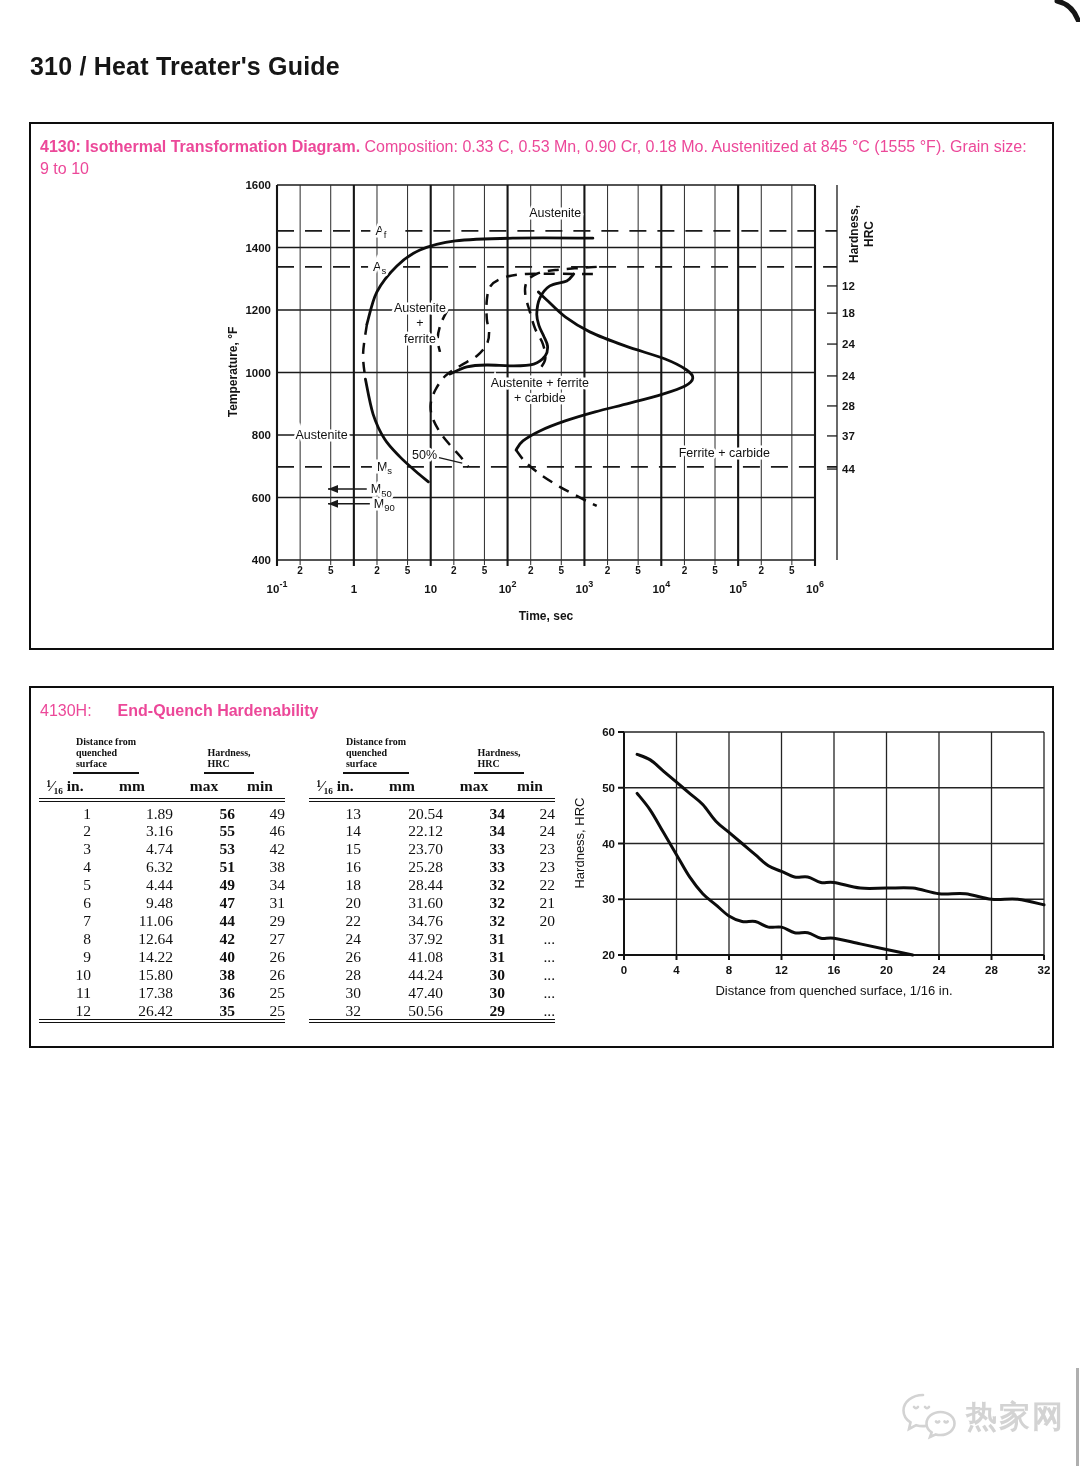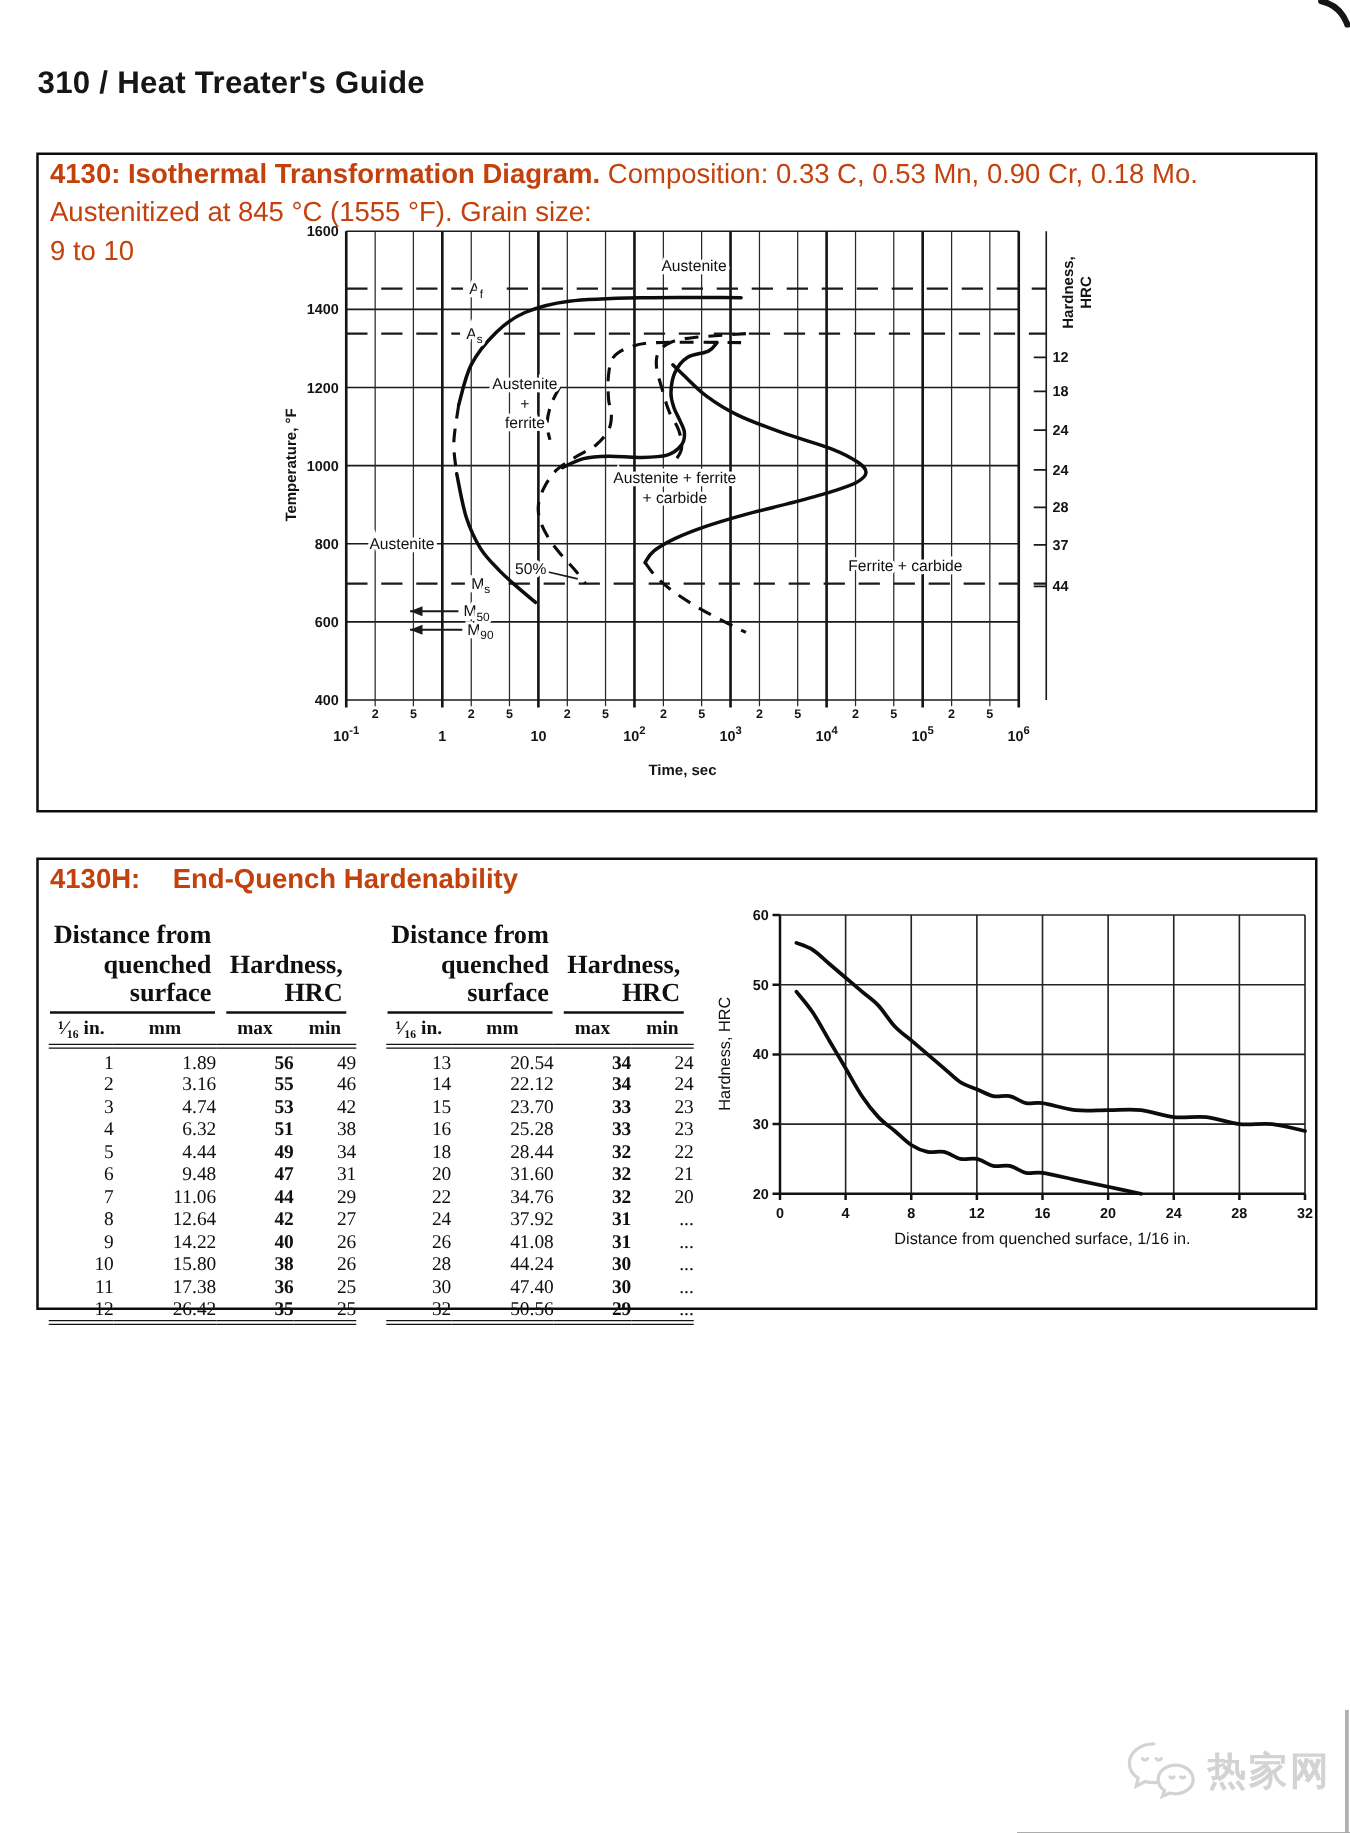--- a/index.html
+++ b/index.html
@@ -2,24 +2,24 @@
 <html><head>
 <meta charset="utf-8">
 <style>
   html,body{margin:0;padding:0;background:#6b6b6b;}
   .page{position:relative;width:1080px;height:1466px;margin:0 auto;background:#ffffff;
         font-family:"Liberation Sans",sans-serif;color:#161616;overflow:hidden;}
   .page-header{position:absolute;left:30px;top:52px;font-size:25px;font-weight:700;letter-spacing:.2px;}
   .box{position:absolute;left:29px;width:1025px;border:2.5px solid #0d0d0d;background:#fff;box-sizing:border-box;}
   .box-it{top:122px;height:528px;}
   .box-hq{top:686px;height:362px;}
-  .box-title{margin:0 9px 0 9px;font-size:22px;line-height:1.4;color:#c2410c;}
+  .box-title{margin:12px 9px 0 9px;font-size:16px;line-height:1.4;color:#ec4899;}
   .box-title .bold{font-weight:700;}
   .hq-title-text{font-weight:700;margin-left:26px;}
-  .hq-title-code{font-weight:700;}
+  .hq-title-code{font-weight:400;}
   #it-svg{position:absolute;left:194px;top:50px;}
   #hq-svg{position:absolute;left:540px;top:27px;}
 
   
   .it-h{stroke:#1a1a1a;stroke-width:1.3;}
   .it-vmaj{stroke:#151515;stroke-width:2.1;}
   .it-vmin{stroke:#2a2a2a;stroke-width:1;}
   .it-dash{stroke:#1a1a1a;stroke-width:1.8;stroke-dasharray:17 11;}
   .it-ref{stroke:#1a1a1a;stroke-width:1.6;}
   .it-fill{fill:#1a1a1a;}
@@ -39,22 +39,22 @@
   .hq-ax{stroke:#121212;stroke-width:2;}
   .hq-num{font:700 11.5px "Liberation Sans",sans-serif;fill:#121212;}
   .hq-axtitle{font:400 13px "Liberation Sans",sans-serif;fill:#121212;}
   .hq-curve{fill:none;stroke:#0c0c0c;stroke-width:3;stroke-linecap:round;}
 
   
   .hq-tables{position:absolute;left:8px;top:48px;display:flex;gap:24px;}
   table.hq{border-collapse:collapse;font-family:"Liberation Serif","DejaVu Serif",serif;
            font-size:15.5px;color:#101010;}
   table.hq th{font-weight:700;padding:0;}
-  .grp-inner{display:inline-block;white-space:pre-line;line-height:1.12;font-size:21px;
-             border-bottom:2px solid #111;padding:0 3px 2px 3px;text-align:right;}
+  .grp-inner{display:inline-block;white-space:pre-line;line-height:1.12;font-size:10px;
+             border-bottom:2px solid #111;padding:0 3px 2px 3px;text-align:left;}
   th.grp{text-align:center;vertical-align:bottom;padding-bottom:0;}
   tr.subrow th{border-bottom:4px double #111;padding:3px 0 3px 0;text-align:center;}
   table.hq tbody{border-bottom:4px double #111;}
   table.hq td{line-height:17.9px;padding:0;}
   td.c0,th.h0{width:52px;} td.c1,th.h1{width:82px;} td.c2,th.h2{width:62px;font-weight:bold;} td.c3,th.h3{width:50px;}
   td.c0{text-align:right;padding-right:16px;}
   td.c1{text-align:right;padding-right:18px;}
   td.c2{text-align:right;padding-right:24px;}
   td.c3{text-align:right;padding-right:14px;}
   tbody tr:first-child td{padding-top:3px;}

